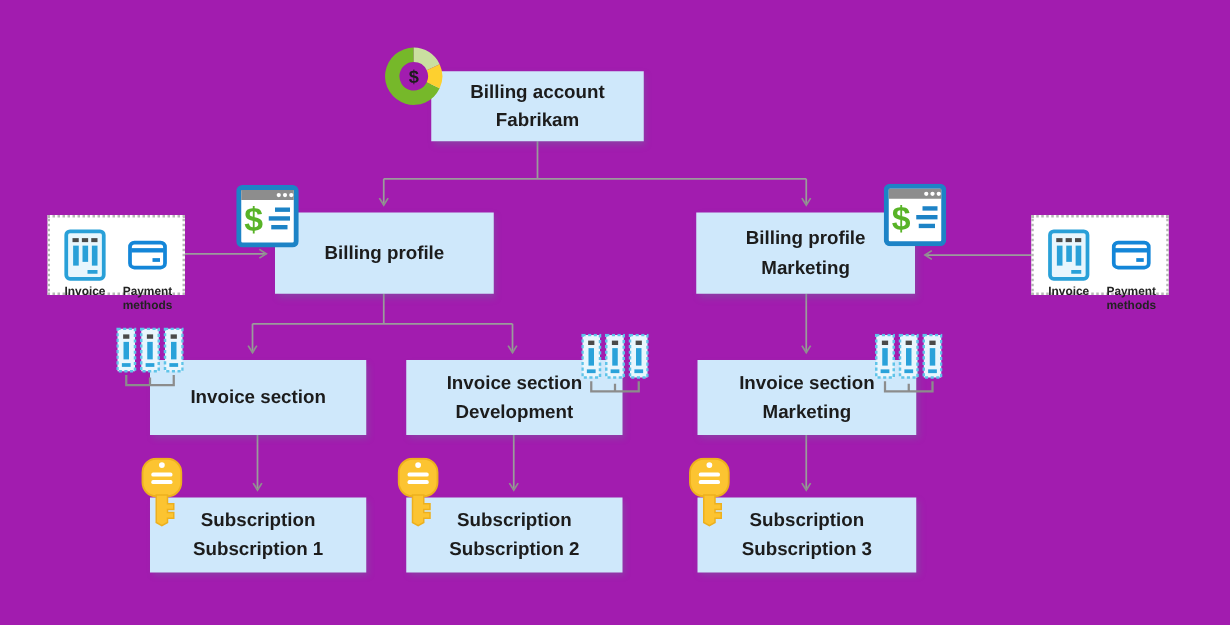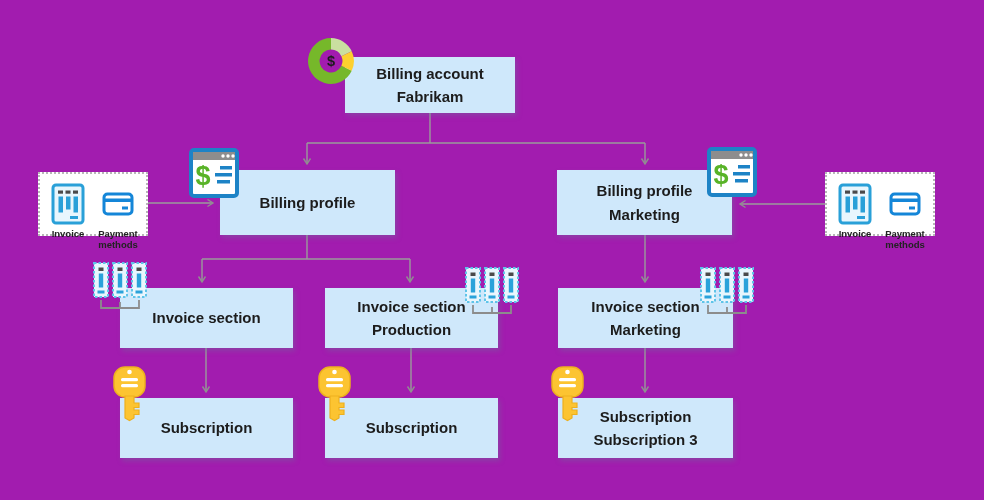--- a/index.html
+++ b/index.html
@@ -86,32 +86,34 @@
   <div class="node" id="box-profile-1">
     <span>Billing profile</span>
     <span>Marketing</span>
   </div>
 
   <div class="node" id="box-section-0">
     <span>Invoice section</span>
   </div>
   <div class="node" id="box-section-1">
     <span>Invoice section</span>
-    <span>Production</span>
+    <span>Development</span>
   </div>
   <div class="node" id="box-section-2">
     <span>Invoice section</span>
     <span>Marketing</span>
   </div>
 
   <div class="node" id="box-sub-0">
     <span>Subscription</span>
+    <span>Subscription 1</span>
   </div>
   <div class="node" id="box-sub-1">
     <span>Subscription</span>
+    <span>Subscription 2</span>
   </div>
   <div class="node" id="box-sub-2">
     <span>Subscription</span>
     <span>Subscription 3</span>
   </div>
 
   <div class="panel" id="panel-left">
     <div class="panel-item">
       <div class="icon-slot">
         <svg width="34" height="42" viewBox="0 0 34 42">

